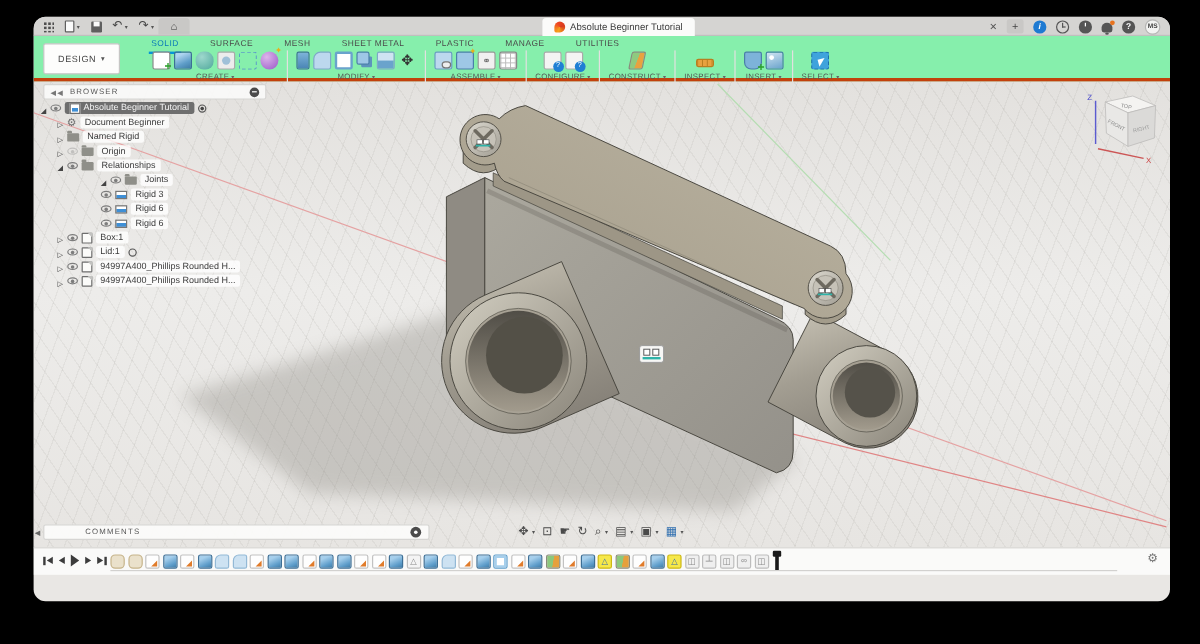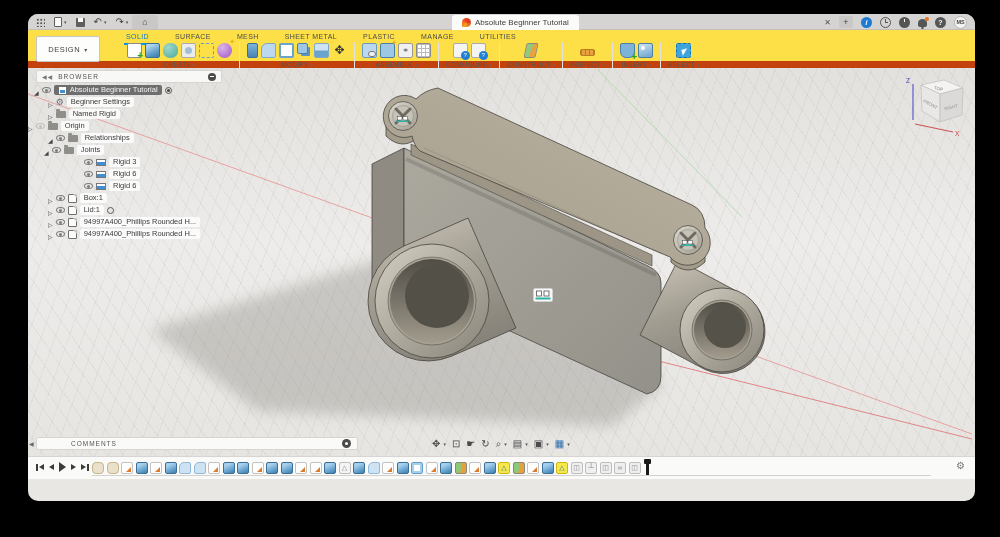--- a/index.html
+++ b/index.html
@@ -48,21 +48,21 @@
   .ic-clock2{width:11px;height:11px;background:#555;position:relative;}
   .ic-clock2::after{content:"";position:absolute;left:4.5px;top:2px;width:1px;height:3.5px;background:#fff;}
   .ic-bell{width:9px;height:8px;background:#555;border-radius:50% 50% 2px 2px;position:relative;margin-top:1px;}
   .ic-bell::after{content:"";position:absolute;left:3px;bottom:-2px;width:3px;height:2px;background:#555;border-radius:50%;}
   .ic-bell::before{content:"";position:absolute;right:-2px;top:-2px;width:4px;height:4px;background:#e8731e;border-radius:50%;}
   .ic-help{width:11px;height:11px;background:#555;color:#fff;font-size:7px;font-weight:bold;}
   .avatar{width:13px;height:13px;background:#f3f3f2;border:1px solid #b5b5b4;border-radius:50%;
     display:flex;align-items:center;justify-content:center;font-size:5.5px;color:#444;font-weight:bold;}
 
   
-  .ribbon{position:relative;height:38px;background:#fde047;border-bottom:7px solid #c2410c;}
+  .ribbon{position:relative;height:38px;background:#86efac;border-bottom:3px solid #c2410c;}
   .design-btn{position:absolute;left:8px;top:6px;width:64px;height:26px;background:#fdfdfc;
     border:1px solid #c6c6c5;border-radius:2px;display:flex;align-items:center;justify-content:center;
     font-size:7.5px;color:#444;letter-spacing:.5px;}
   .design-btn::after{content:"▾";font-size:6px;margin-left:4px;color:#555;}
   .rtabs{position:absolute;left:96px;top:1px;display:flex;gap:22px;}
   .rtab{font-size:7px;color:#4a4a4a;letter-spacing:.4px;padding:2px 2px 3px;}
   .rtab.active{color:#0a7ab8;border-bottom:2px solid #0696d7;}
   .groups{position:absolute;left:92px;top:11px;display:flex;align-items:flex-start;}
   .group{display:flex;flex-direction:column;align-items:center;padding:0 7px;}
   .gicons{display:flex;align-items:center;gap:3px;height:18px;}
@@ -439,40 +439,40 @@
           <span class="eye"></span>
           <span class="bp selected">
             <span class="ti ti-doc"></span>
             <span>Absolute Beginner Tutorial</span>
           </span>
           <span class="radio filled"></span>
         </div>
         <div class="brow" style="padding-left:20px">
           <span class="caret-c"></span>
           <span class="ti ti-gear">⚙</span>
-          <span class="bp">Beginner Settings</span>
+          <span class="bp">Document Beginner</span>
         </div>
         <div class="brow" style="padding-left:20px">
           <span class="caret-c"></span>
           <span class="ti ti-folder"></span>
           <span class="bp">Named Rigid</span>
         </div>
-        <div class="brow" style="">
+        <div class="brow" style="padding-left:20px">
           <span class="caret-c"></span>
           <span class="eye dim"></span>
           <span class="ti ti-folder"></span>
           <span class="bp">Origin</span>
         </div>
         <div class="brow" style="padding-left:20px">
           <span class="caret-o"></span>
           <span class="eye"></span>
           <span class="ti ti-folder"></span>
           <span class="bp">Relationships</span>
         </div>
-        <div class="brow" style="padding-left:16px">
+        <div class="brow" style="padding-left:56px">
           <span class="caret-o"></span>
           <span class="eye"></span>
           <span class="ti ti-folder"></span>
           <span class="bp">Joints</span>
         </div>
         <div class="brow" style="padding-left:56px">
           <span class="eye"></span>
           <span class="ti ti-joint"></span>
           <span class="bp">Rigid 3</span>
         </div>

